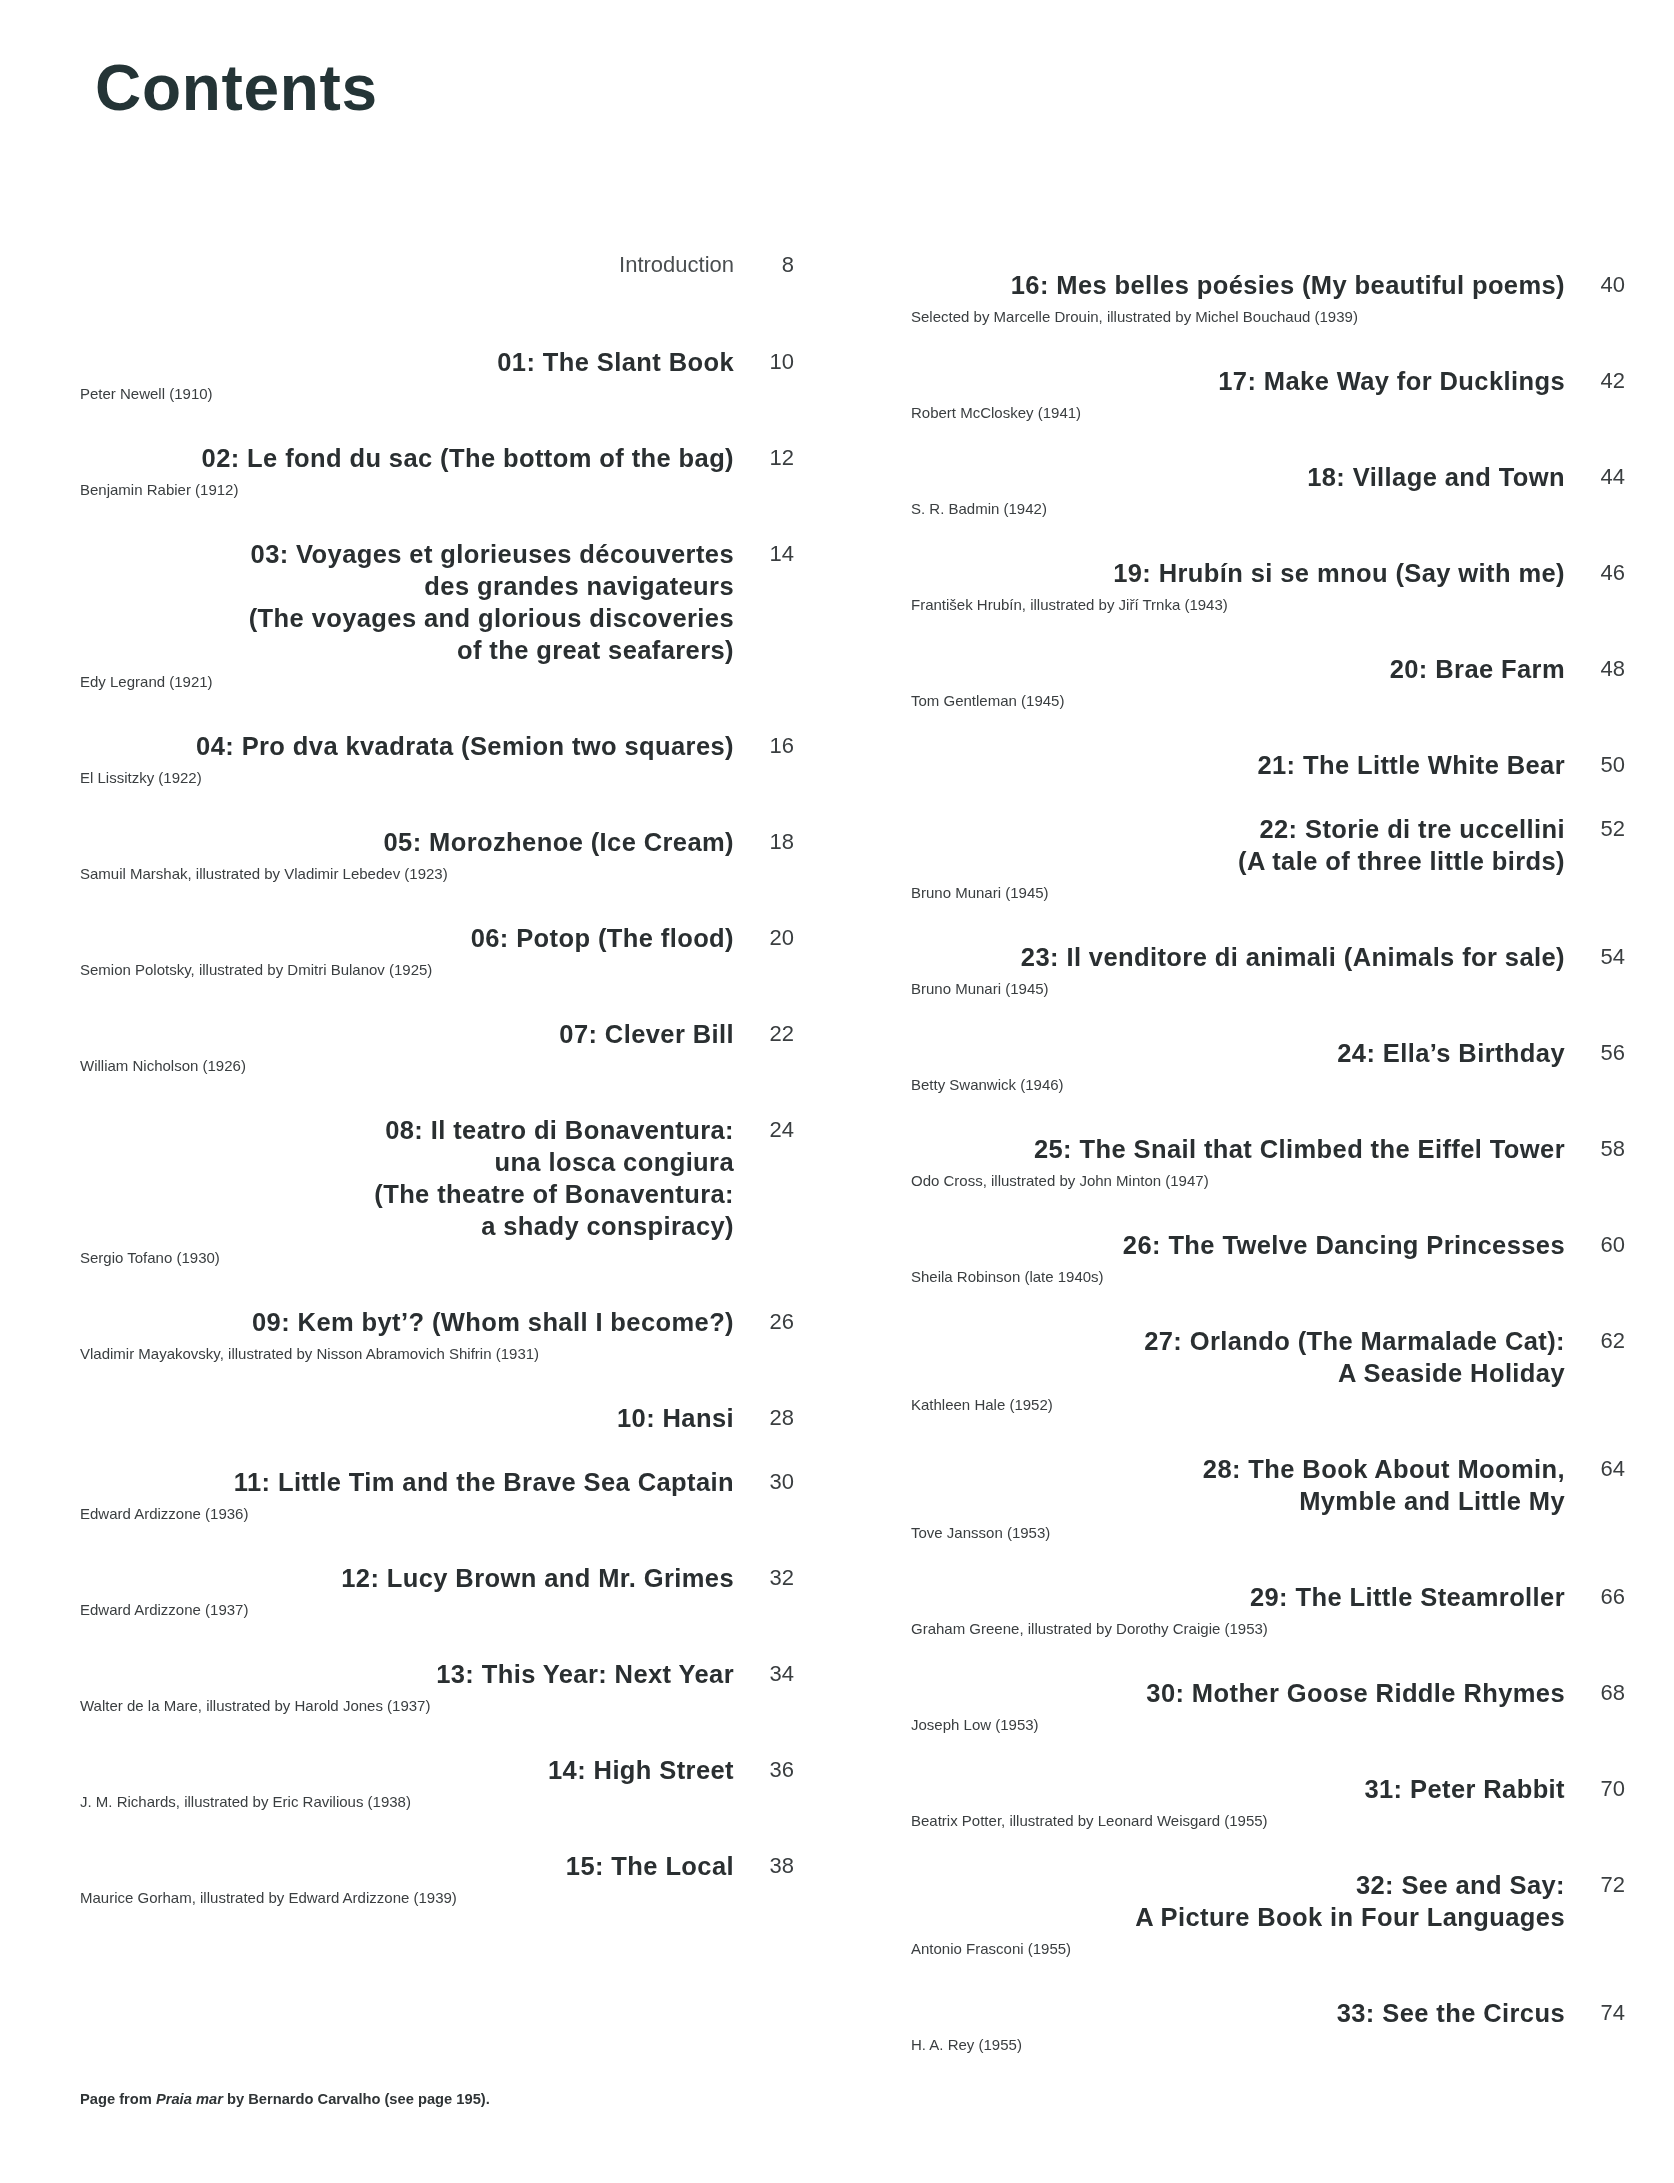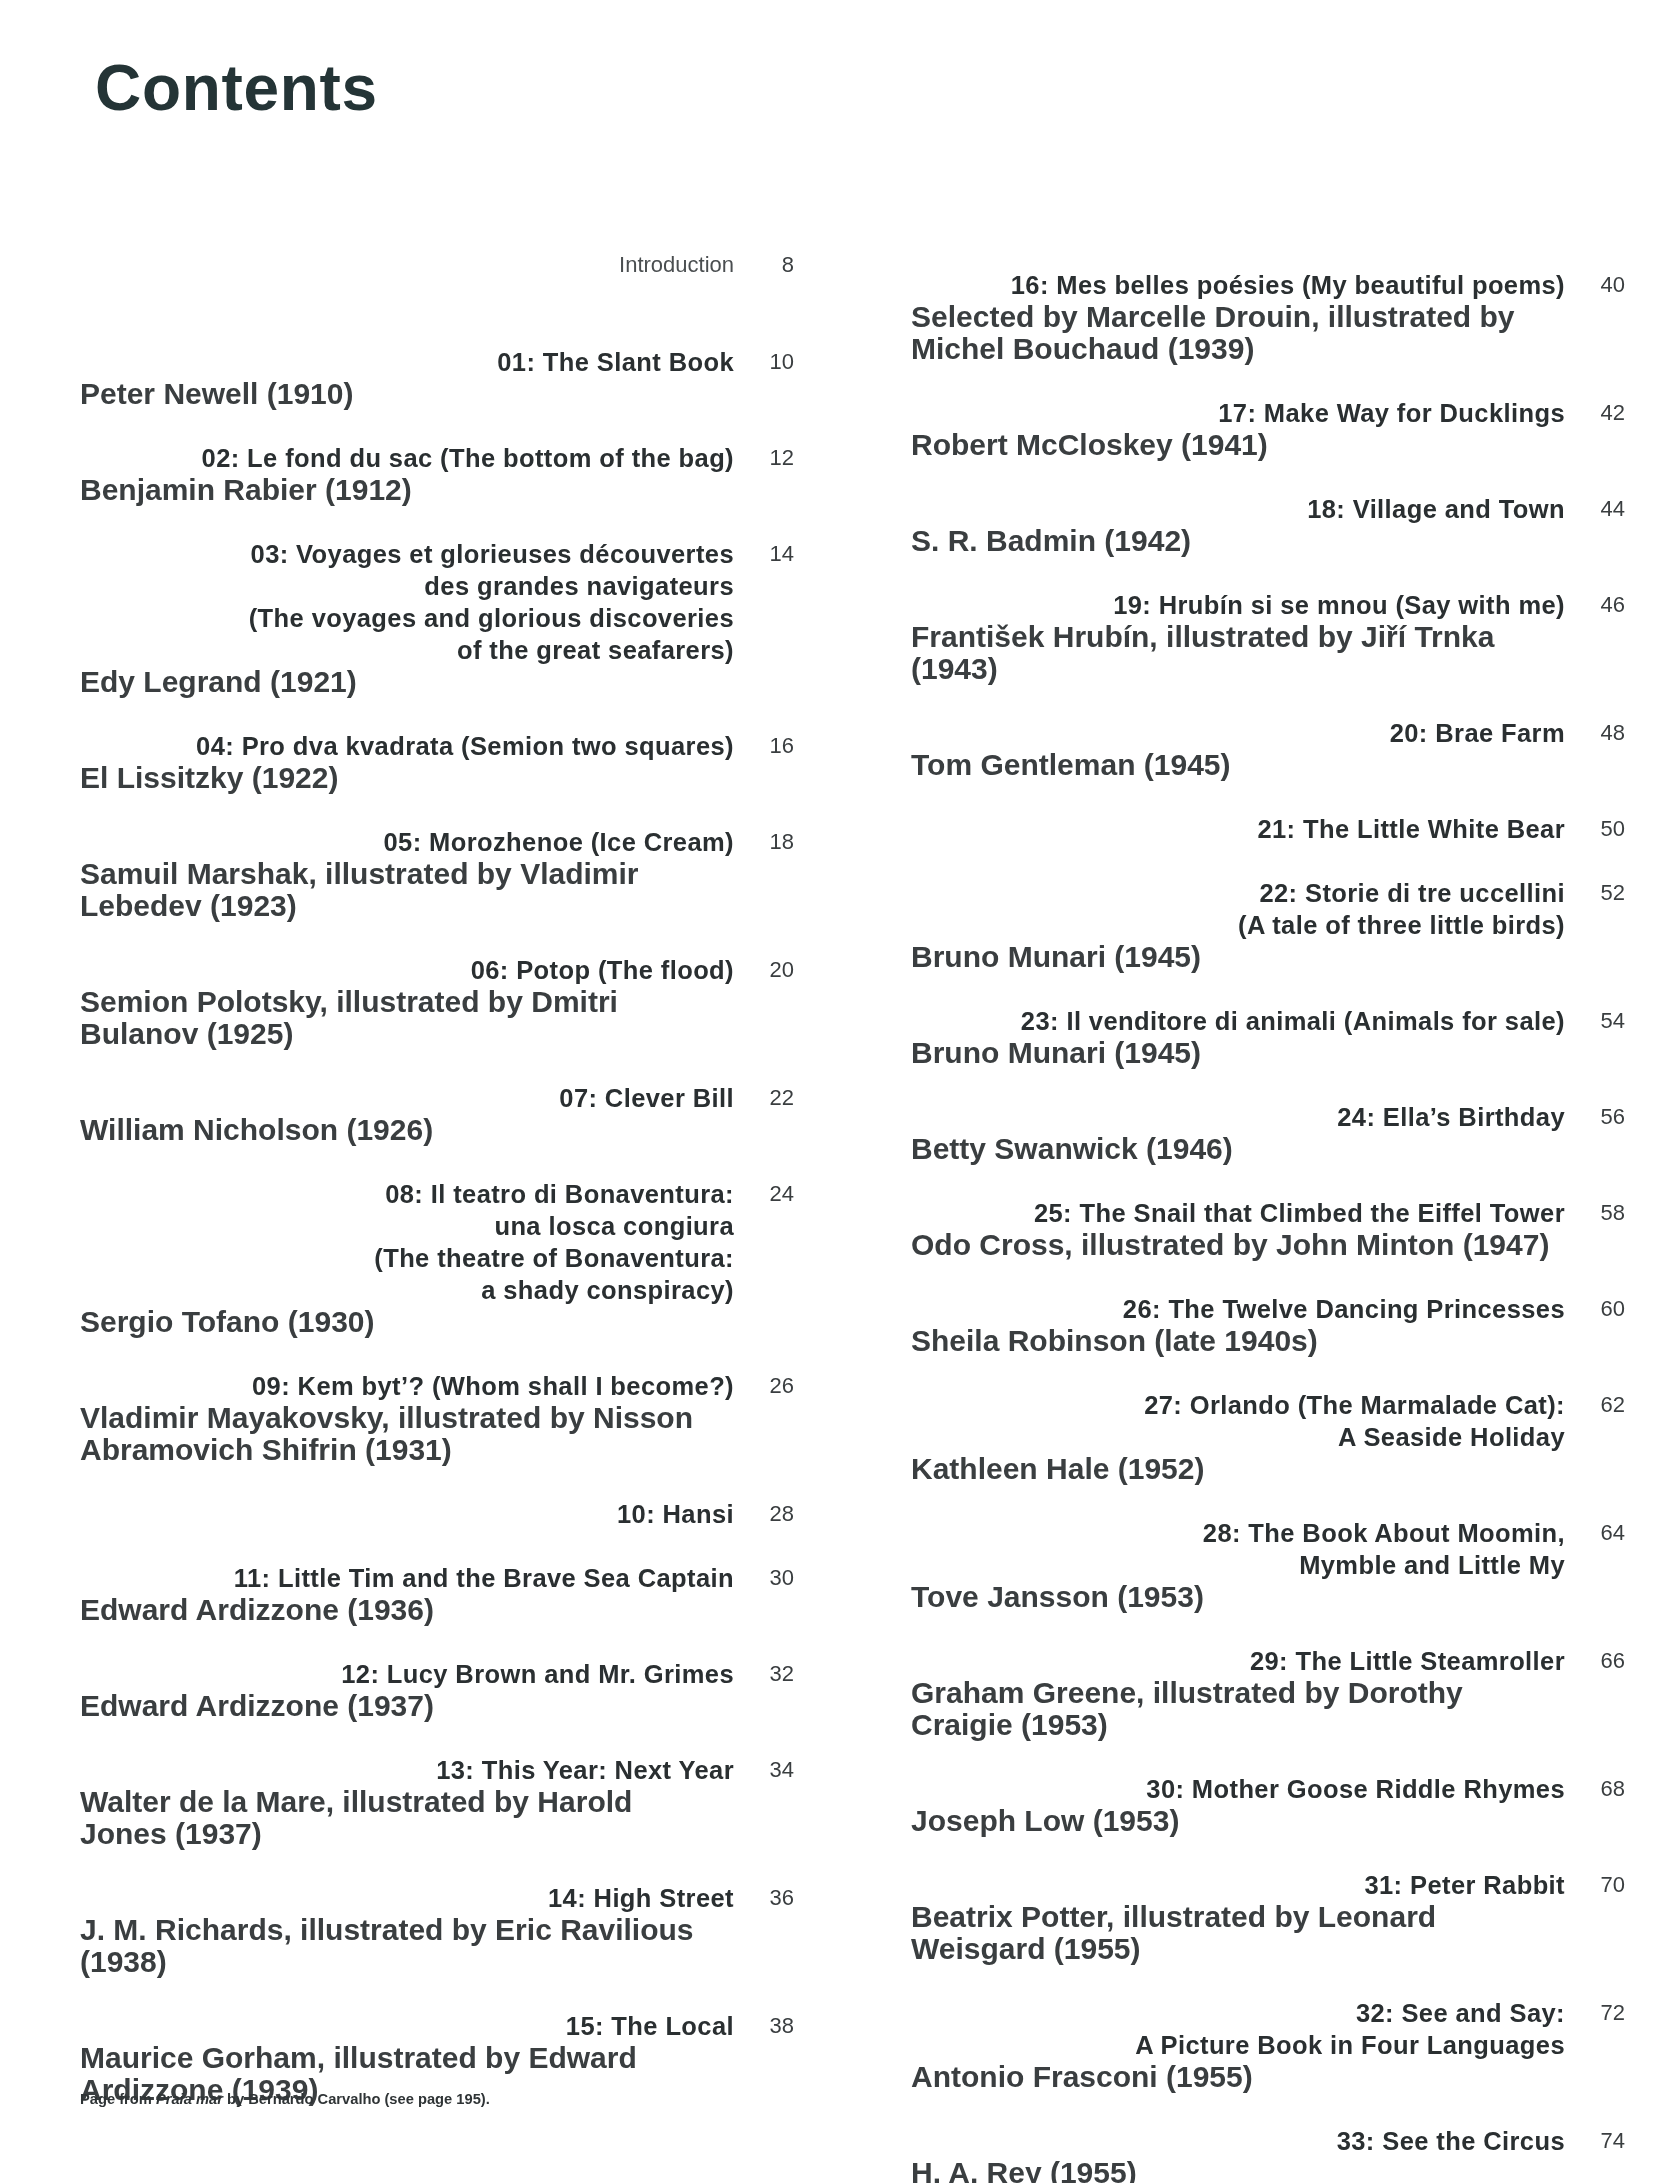--- a/index.html
+++ b/index.html
@@ -24,23 +24,23 @@
     margin-bottom: 32px;
   }
   .entry-title {
     font-weight: bold; font-size: 25.5px; line-height: 32px;
     color: #2a2f31; letter-spacing: 0.4px;
     padding-right: 60px;
     white-space: pre-line;
     text-align: right;
   }
   .entry-sub {
-    font-size: 30px; line-height: 32px; color: #3a3e40;
+    font-size: 15px; line-height: 32px; color: #3a3e40;
     padding-right: 74px;
-    font-weight: bold;
+    font-weight: normal;
   }
   .entry-page {
     position: absolute; right: 0; top: 0;
     font-size: 22px; line-height: 32px; color: #3a3e40;
     text-align: right;
   }
   .intro .entry-title {
     font-weight: normal; font-size: 22px; color: #4a4e50; letter-spacing: 0;
   }
   .intro { margin-bottom: 65px; }

